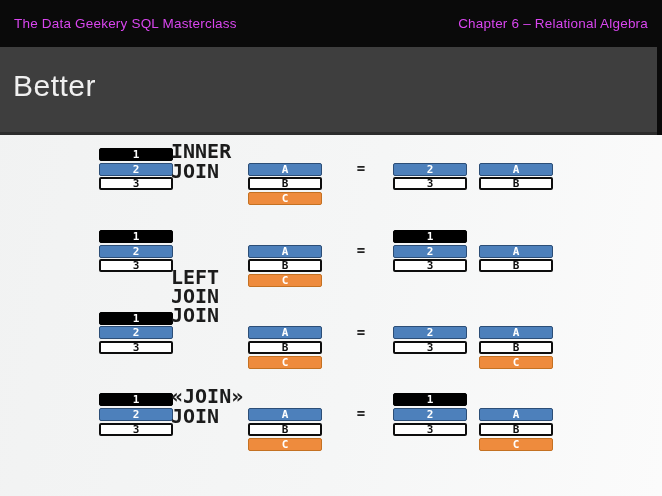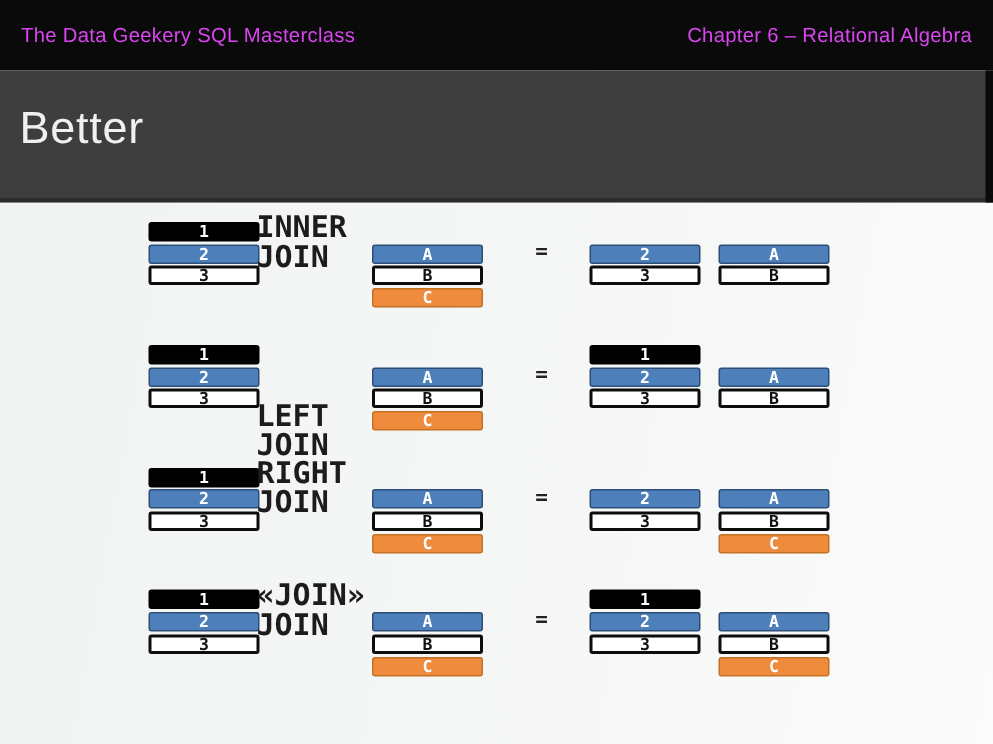--- a/index.html
+++ b/index.html
@@ -136,21 +136,20 @@
         <div class="bar white" style="left: 99px; top: 341px;">3</div>
         <div class="bar blue" style="left: 248px; top: 326.3px;">A</div>
         <div class="bar white" style="left: 248px; top: 341px;">B</div>
         <div class="bar orange" style="left: 248px; top: 355.7px;">C</div>
         <div class="bar blue" style="left: 393px; top: 326.3px;">2</div>
         <div class="bar white" style="left: 393px; top: 341px;">3</div>
         <div class="bar blue" style="left: 479px; top: 326.3px;">A</div>
         <div class="bar white" style="left: 479px; top: 341px;">B</div>
         <div class="bar orange" style="left: 479px; top: 355.7px;">C</div>
         <div class="join-label" style="top: 305.6px;">
-          <div>RIGHT</div>
           <div>JOIN</div>
         </div>
         <div class="equals" style="top: 323.6px;">=</div>
       </div>
       <div class="join-row">
         <div class="bar black" style="left: 99px; top: 393.4px;">1</div>
         <div class="bar blue" style="left: 99px; top: 408.1px;">2</div>
         <div class="bar white" style="left: 99px; top: 422.8px;">3</div>
         <div class="bar blue" style="left: 248px; top: 408.1px;">A</div>
         <div class="bar white" style="left: 248px; top: 422.8px;">B</div>

